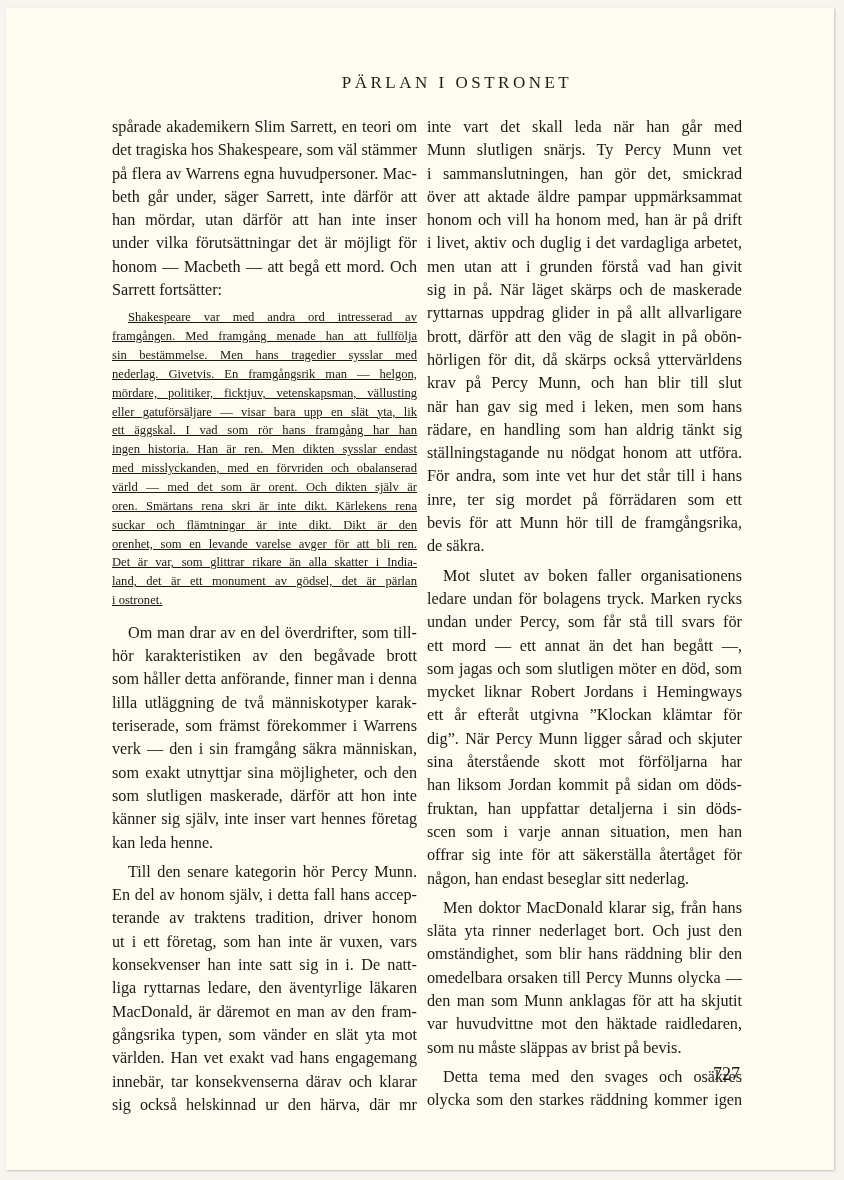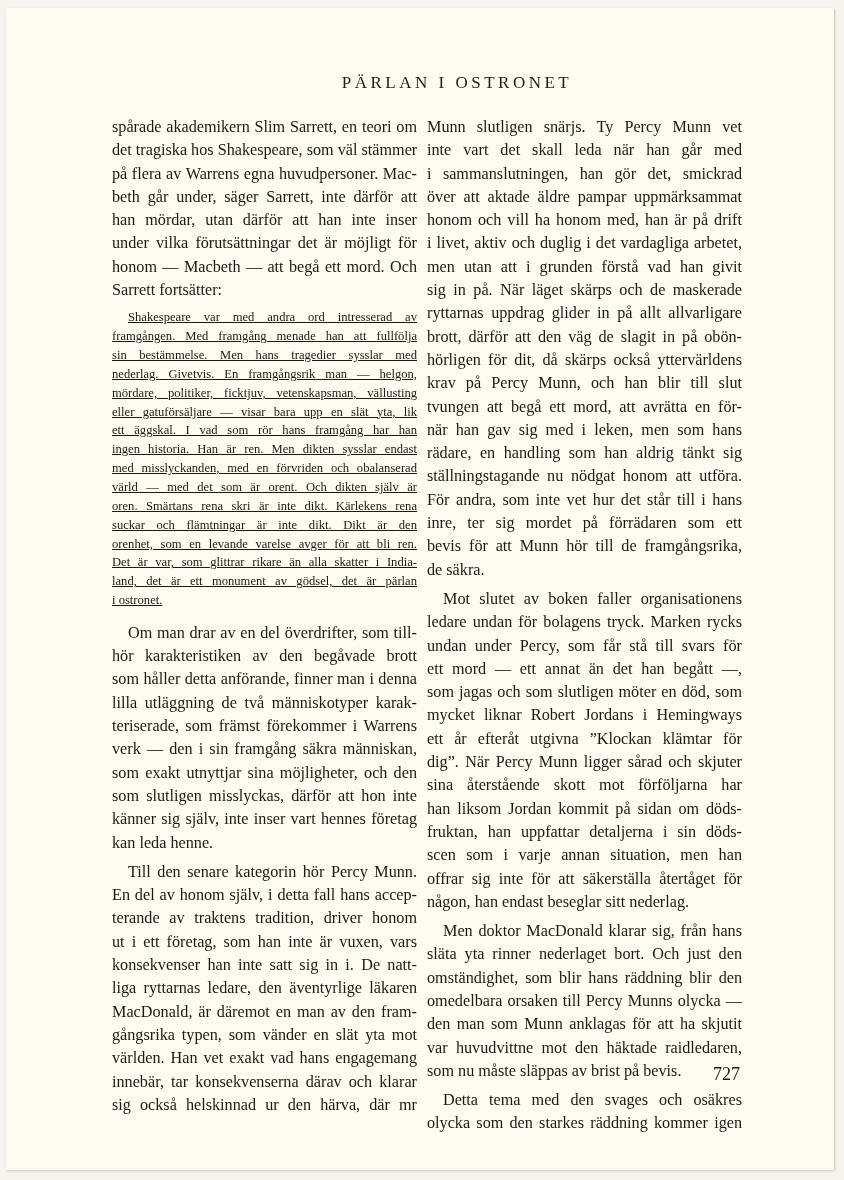--- a/index.html
+++ b/index.html
@@ -81,21 +81,21 @@
       <span class="line last">i ostronet.</span>
     </div>
   <div>
       <span class="line indent">Om man drar av en del överdrifter, som till-</span>
       <span class="line">hör karakteristiken av den begåvade brott</span>
       <span class="line">som håller detta anförande, finner man i denna</span>
       <span class="line">lilla utläggning de två människotyper karak-</span>
       <span class="line">teriserade, som främst förekommer i Warrens</span>
       <span class="line">verk — den i sin framgång säkra människan,</span>
       <span class="line">som exakt utnyttjar sina möjligheter, och den</span>
-      <span class="line">som slutligen misslyckas, därför att hon inte</span>
+      <span class="line">som slutligen maskerade, därför att hon inte</span>
       <span class="line">känner sig själv, inte inser vart hennes företag</span>
       <span class="line last">kan leda henne.</span>
     </div>
   <span class="gap"></span>
   <div>
       <span class="line indent">Till den senare kategorin hör Percy Munn.</span>
       <span class="line">En del av honom själv, i detta fall hans accep-</span>
       <span class="line">terande av traktens tradition, driver honom</span>
       <span class="line">ut i ett företag, som han inte är vuxen, vars</span>
       <span class="line">konsekvenser han inte satt sig in i. De natt-</span>
@@ -103,33 +103,32 @@
       <span class="line">MacDonald, är däremot en man av den fram-</span>
       <span class="line">gångsrika typen, som vänder en slät yta mot</span>
       <span class="line">världen. Han vet exakt vad hans engagemang</span>
       <span class="line">innebär, tar konsekvenserna därav och klarar</span>
       <span class="line">sig också helskinnad ur den härva, där mr</span>
     </div>
 </div>
 
 <div class="col col-right">
   <div>
+      <span class="line">inte vart det skall leda när han går med</span>
       <span class="line">Munn slutligen snärjs. Ty Percy Munn vet</span>
-      <span class="line">inte vart det skall leda när han går med</span>
       <span class="line">i sammanslutningen, han gör det, smickrad</span>
       <span class="line">över att aktade äldre pampar uppmärksammat</span>
       <span class="line">honom och vill ha honom med, han är på drift</span>
       <span class="line">i livet, aktiv och duglig i det vardagliga arbetet,</span>
       <span class="line">men utan att i grunden förstå vad han givit</span>
       <span class="line">sig in på. När läget skärps och de maskerade</span>
       <span class="line">ryttarnas uppdrag glider in på allt allvarligare</span>
       <span class="line">brott, därför att den väg de slagit in på obön-</span>
       <span class="line">hörligen för dit, då skärps också yttervärldens</span>
       <span class="line">krav på Percy Munn, och han blir till slut</span>
-      <span class="line">tvungen att begå ett mord, att avrätta en för-</span>
       <span class="line">när han gav sig med i leken, men som hans</span>
       <span class="line">rädare, en handling som han aldrig tänkt sig</span>
       <span class="line">ställningstagande nu nödgat honom att utföra.</span>
       <span class="line">För andra, som inte vet hur det står till i hans</span>
       <span class="line">inre, ter sig mordet på förrädaren som ett</span>
       <span class="line">bevis för att Munn hör till de framgångsrika,</span>
       <span class="line last">de säkra.</span>
     </div>
   <span class="gap"></span>
   <div>

